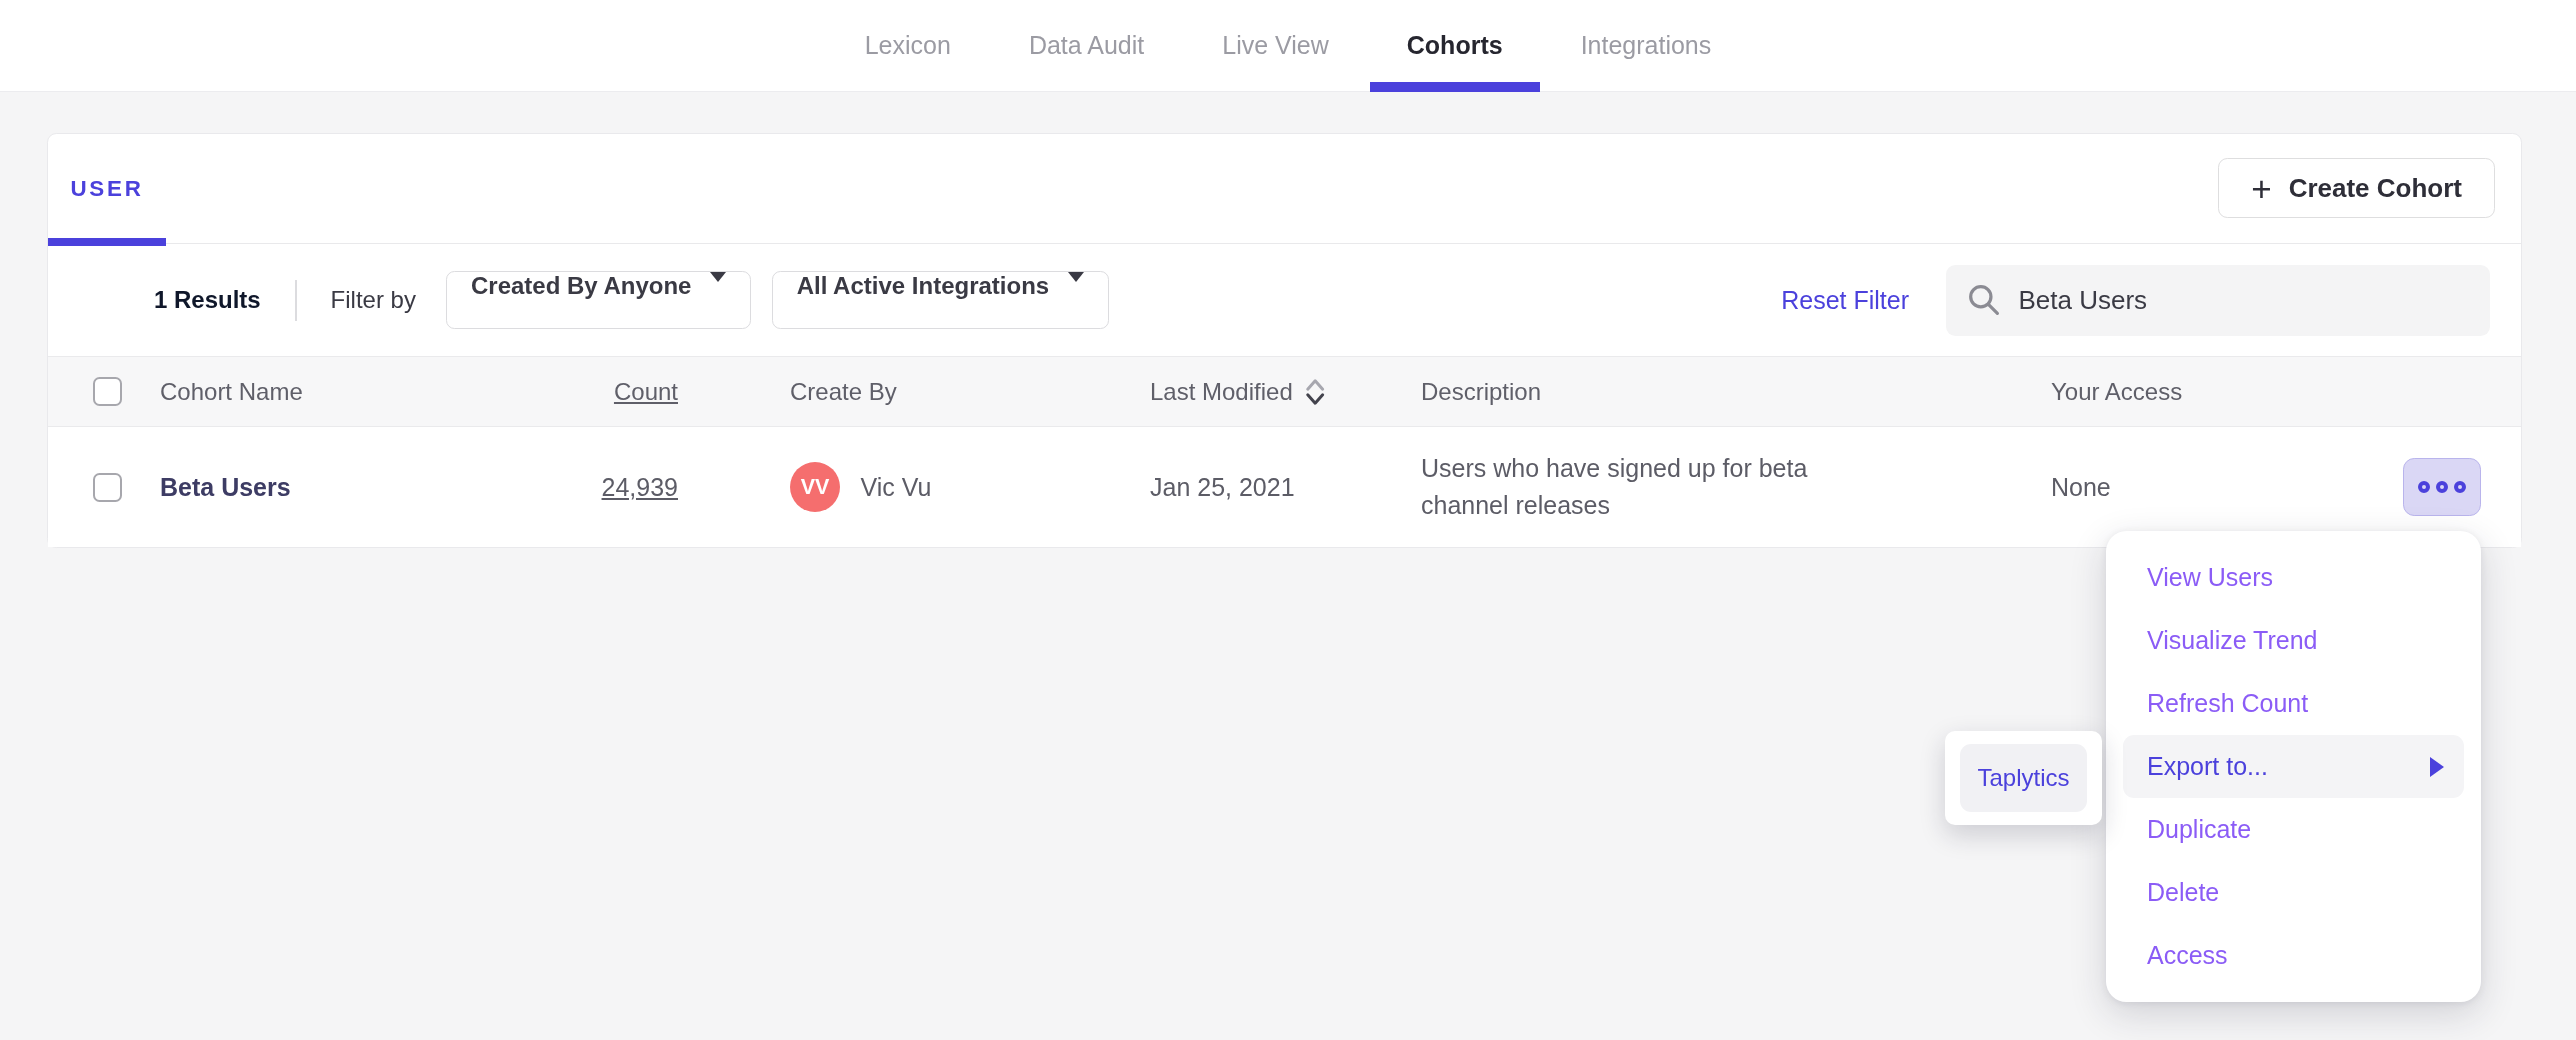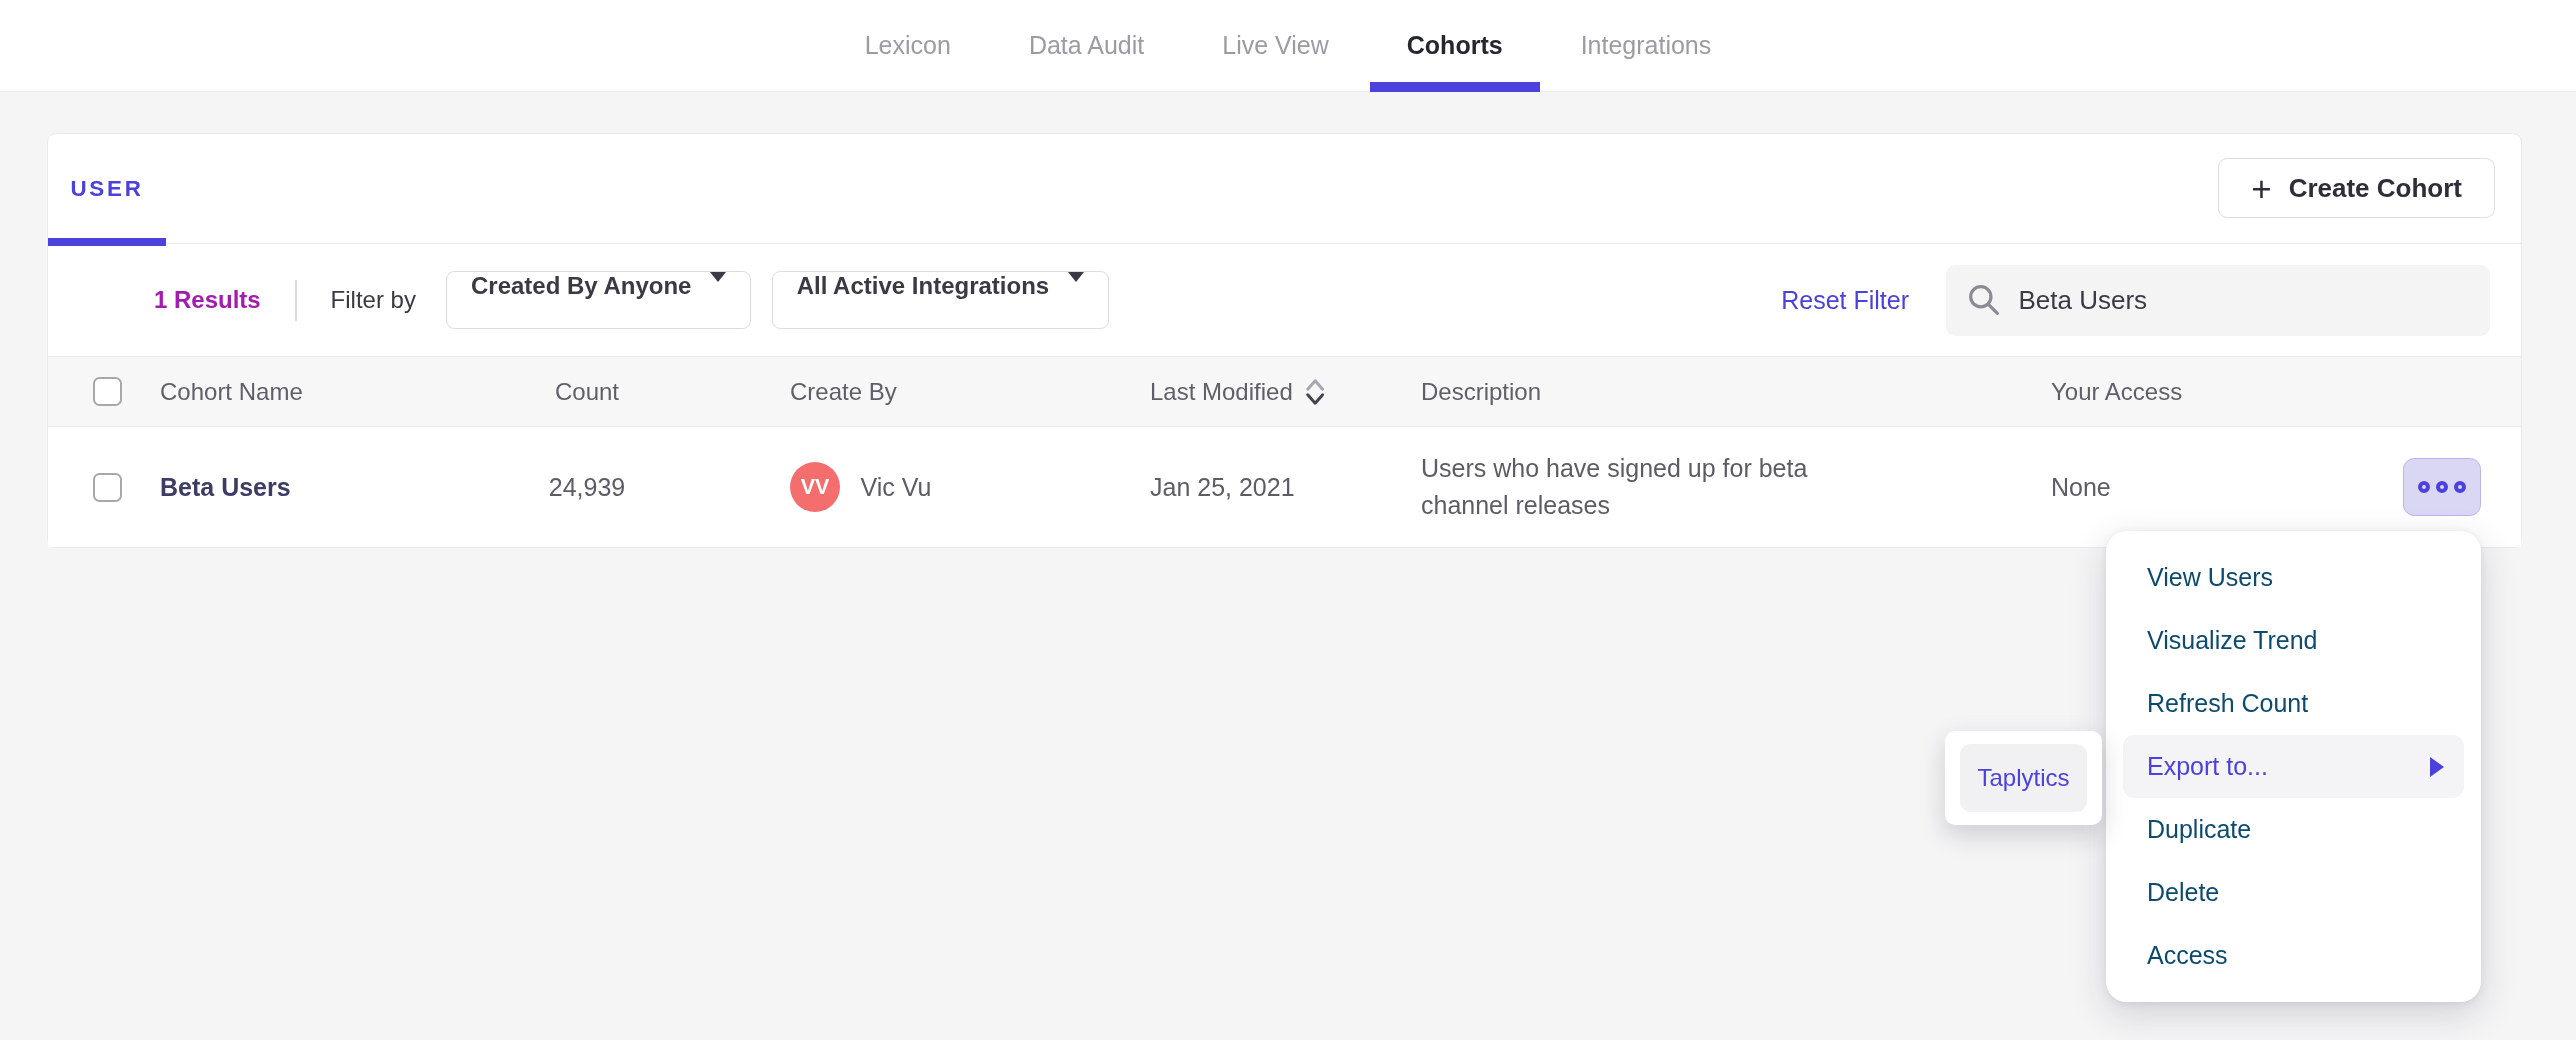--- a/index.html
+++ b/index.html
@@ -25,21 +25,21 @@
               color:#4b41dc; font-size:22.4px; font-weight:700; letter-spacing:2.8px; cursor:pointer; }
   .user-tab::after { content:""; position:absolute; left:0; right:0; bottom:-1.9px; height:7.5px; background:#4b41dc; }
 
   .create-btn { position:absolute; right:26px; top:24px; height:60px; padding:0 32px; display:flex; align-items:center;
                 background:#ffffff; border:1.9px solid #dededf; border-radius:9.3px; font-size:26px; font-weight:600;
                 color:#2e2e38; cursor:pointer; }
   .create-btn .plus { font-size:35px; font-weight:300; margin-right:17px; line-height:1; color:#2e2e38; }
 
   
   .filter-row { height:112px; display:flex; align-items:center; padding-left:106px; padding-right:31px; }
-  .results-count { font-size:24px; font-weight:600; color:#a21caf; }
+  .results-count { font-size:24px; font-weight:600; color:#0f172a; }
   .v-divider { width:1.9px; height:41px; background:#dcdcdf; margin:0 34px; }
   .filter-by { font-size:24px; font-weight:400; color:#3a3a44; margin-right:30px; }
   .dropdown-btn { height:58px; display:flex; align-items:flex-start; padding:0 24px; border:1.9px solid #dcdcdf;
                   border-radius:8.4px; background:#fff; font-size:24px; font-weight:600; color:#3a3a44;
                   margin-right:20.5px; cursor:pointer; }
   .caret-down { width:0; height:0; border-left:8.4px solid transparent; border-right:8.4px solid transparent;
                 border-top:10.3px solid #3a3a44; margin-left:18.7px; }
   .spacer { flex:1; }
   .reset-filter { font-size:25px; color:#4b41dc; margin-right:37px; cursor:pointer; }
   .search-box { width:544px; height:71px; background:#f4f4f5; border-radius:9.3px; display:flex; align-items:center;
@@ -48,40 +48,40 @@
   .search-input { flex:1; border:none; outline:none; background:transparent; font-family:"Liberation Sans",sans-serif;
                   font-size:26px; color:#3a3a44; }
 
   
   .tbl-grid { display:grid; grid-template-columns:112px 336px 182px 355px 355px 500px 308px 1fr; align-items:center; }
   .thead { height:71px; background:#f7f7f8; border-top:1.9px solid #eaeaec; border-bottom:1.9px solid #eaeaec;
            font-size:24px; color:#5f5f69; font-weight:500; }
   .trow { height:120px; background:#ffffff; font-size:25px; color:#5c5c66; }
   .cell-check { padding-left:45px; }
   .checkbox { width:29px; height:29px; border:2.8px solid #a7a7ad; border-radius:6.5px; background:#fff; cursor:pointer; }
-  .cell-count { text-align:center; padding-right:0; }
+  .cell-count { text-align:right; padding-right:0;text-decoration:underline; }
   .cell-created { padding-left:112px; display:flex; align-items:center; }
   .cell-modified { padding-left:117px; display:flex; align-items:center; white-space:nowrap; }
   .cell-desc { padding-left:33px; }
   .cell-access { padding-left:163px; }
   .cell-actions { display:flex; justify-content:flex-end; padding-right:40px; }
   .sort-icon { margin-left:11.2px; }
   .cohort-link { color:#3d3c64; font-weight:600; cursor:pointer; }
   .avatar { width:50px; height:50px; border-radius:50%; background:#f56e6e; color:#ffffff; font-size:21.5px;
             font-weight:600; display:flex; align-items:center; justify-content:center; margin-right:20.5px; }
   .desc-text { max-width:472px; line-height:37px; }
   .ellipsis-btn { width:78px; height:58px; background:#dad7f5; border:1.9px solid #b9b4ec; border-radius:11.2px;
                   display:flex; align-items:center; justify-content:center; gap:5.6px; cursor:pointer; }
   .ellipsis-btn .ring { width:12px; height:12px; border:4.7px solid #4b41dc; border-radius:50%; }
 
   
   .context-menu { position:absolute; left:2106px; top:531px; width:375px; background:#ffffff; border-radius:20.5px;
                   box-shadow:0 11.2px 37px rgba(30,30,55,0.16), 0 1.9px 7.5px rgba(30,30,55,0.08); padding:15px 17px; z-index:20; }
   .menu-item { position:relative; height:63px; display:flex; align-items:center; padding:0 24px; font-size:25px;
-               color:#0c4a6e; border-radius:11.2px; cursor:pointer; white-space:nowrap; }
+               color:#8b5cf6; border-radius:11.2px; cursor:pointer; white-space:nowrap; }
   .menu-item.highlighted { background:#f4f4f6; color:#4b41dc; }
   .submenu-arrow { position:absolute; right:20.5px; width:0; height:0; border-top:10.3px solid transparent;
                    border-bottom:10.3px solid transparent; border-left:14px solid #4b41dc; }
 
   
   .submenu { position:absolute; left:1945px; top:731px; width:157px; height:94px; background:#ffffff;
              border-radius:10px; box-shadow:0 9.3px 26px rgba(30,30,55,0.18); padding:13px 15px; z-index:21; }
   .submenu-item { height:100%; background:#f1f1f4; border-radius:11.2px; display:flex; align-items:center;
                   justify-content:center; font-size:24px; color:#4b41dc; cursor:pointer; }
 </style>

